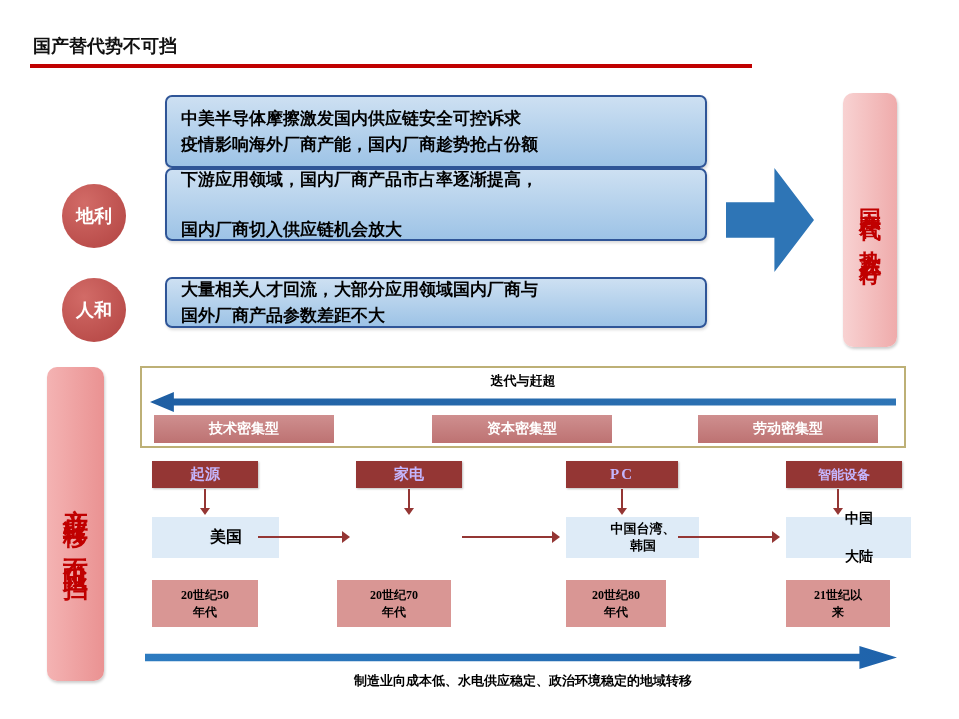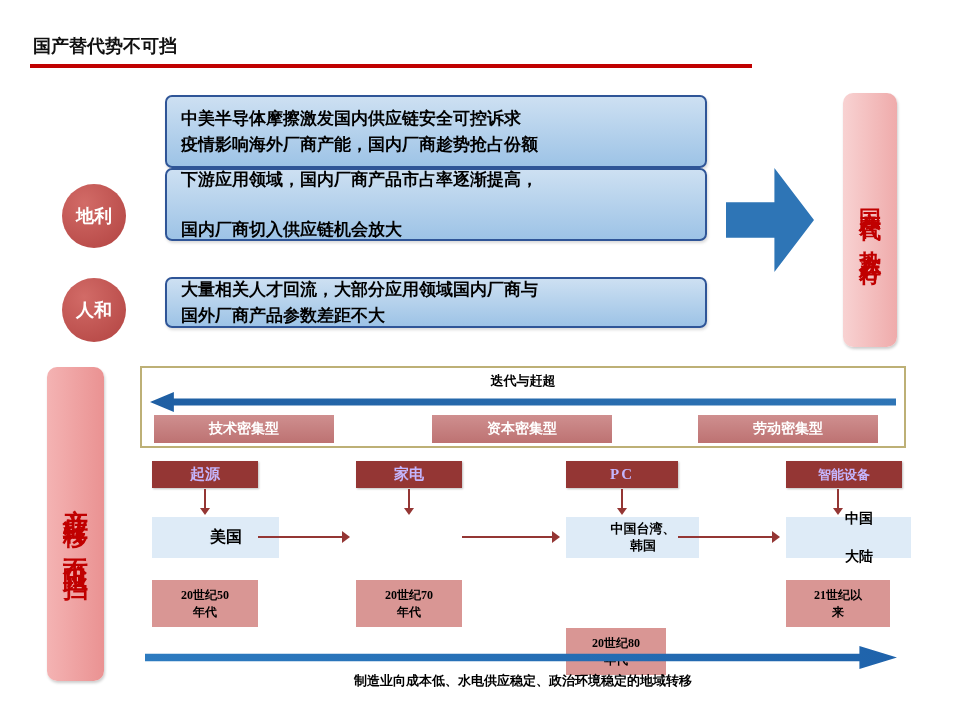--- a/index.html
+++ b/index.html
@@ -80,22 +80,22 @@
   
   .harrow{position:absolute;top:536px;height:2px;background:#943634;}
   .harrow::after{content:"";position:absolute;right:-8px;top:-5px;width:0;height:0;
                  border:6px solid transparent;border-left:8px solid #943634;}
   .ha1{left:258px;width:90px;} .ha2{left:462px;width:96px;} .ha3{left:678px;width:100px;}
 
   
   .yr{position:absolute;top:580px;height:47px;background:#D99694;color:#000;font-weight:bold;
       font-size:12px;line-height:1.35;display:flex;flex-direction:column;
       align-items:center;justify-content:center;text-align:center;}
-  .yr1{left:152px;width:106px;} .yr2{left:356px;width:106px;}
-  .yr3{left:566px;width:100px;margin-top:48px;} .yr4{left:786px;width:104px;}
+  .yr1{left:152px;width:106px;} .yr2{left:337px;width:114px;}
+  .yr3{left:566px;width:100px;} .yr4{left:786px;width:104px;}
 
   
   .bottom-arrow{position:absolute;left:145px;top:646px;width:752px;height:23px;
                 background:linear-gradient(90deg,#2d7bc0,#1f63ab);
                 clip-path:polygon(0 34%,95% 34%,95% 0,100% 50%,95% 100%,95% 66%,0 66%);}
   .bottom-caption{position:absolute;left:140px;top:672px;width:766px;text-align:center;
                   font-size:13px;font-weight:bold;}
 </style>
 </head>
 <body>

